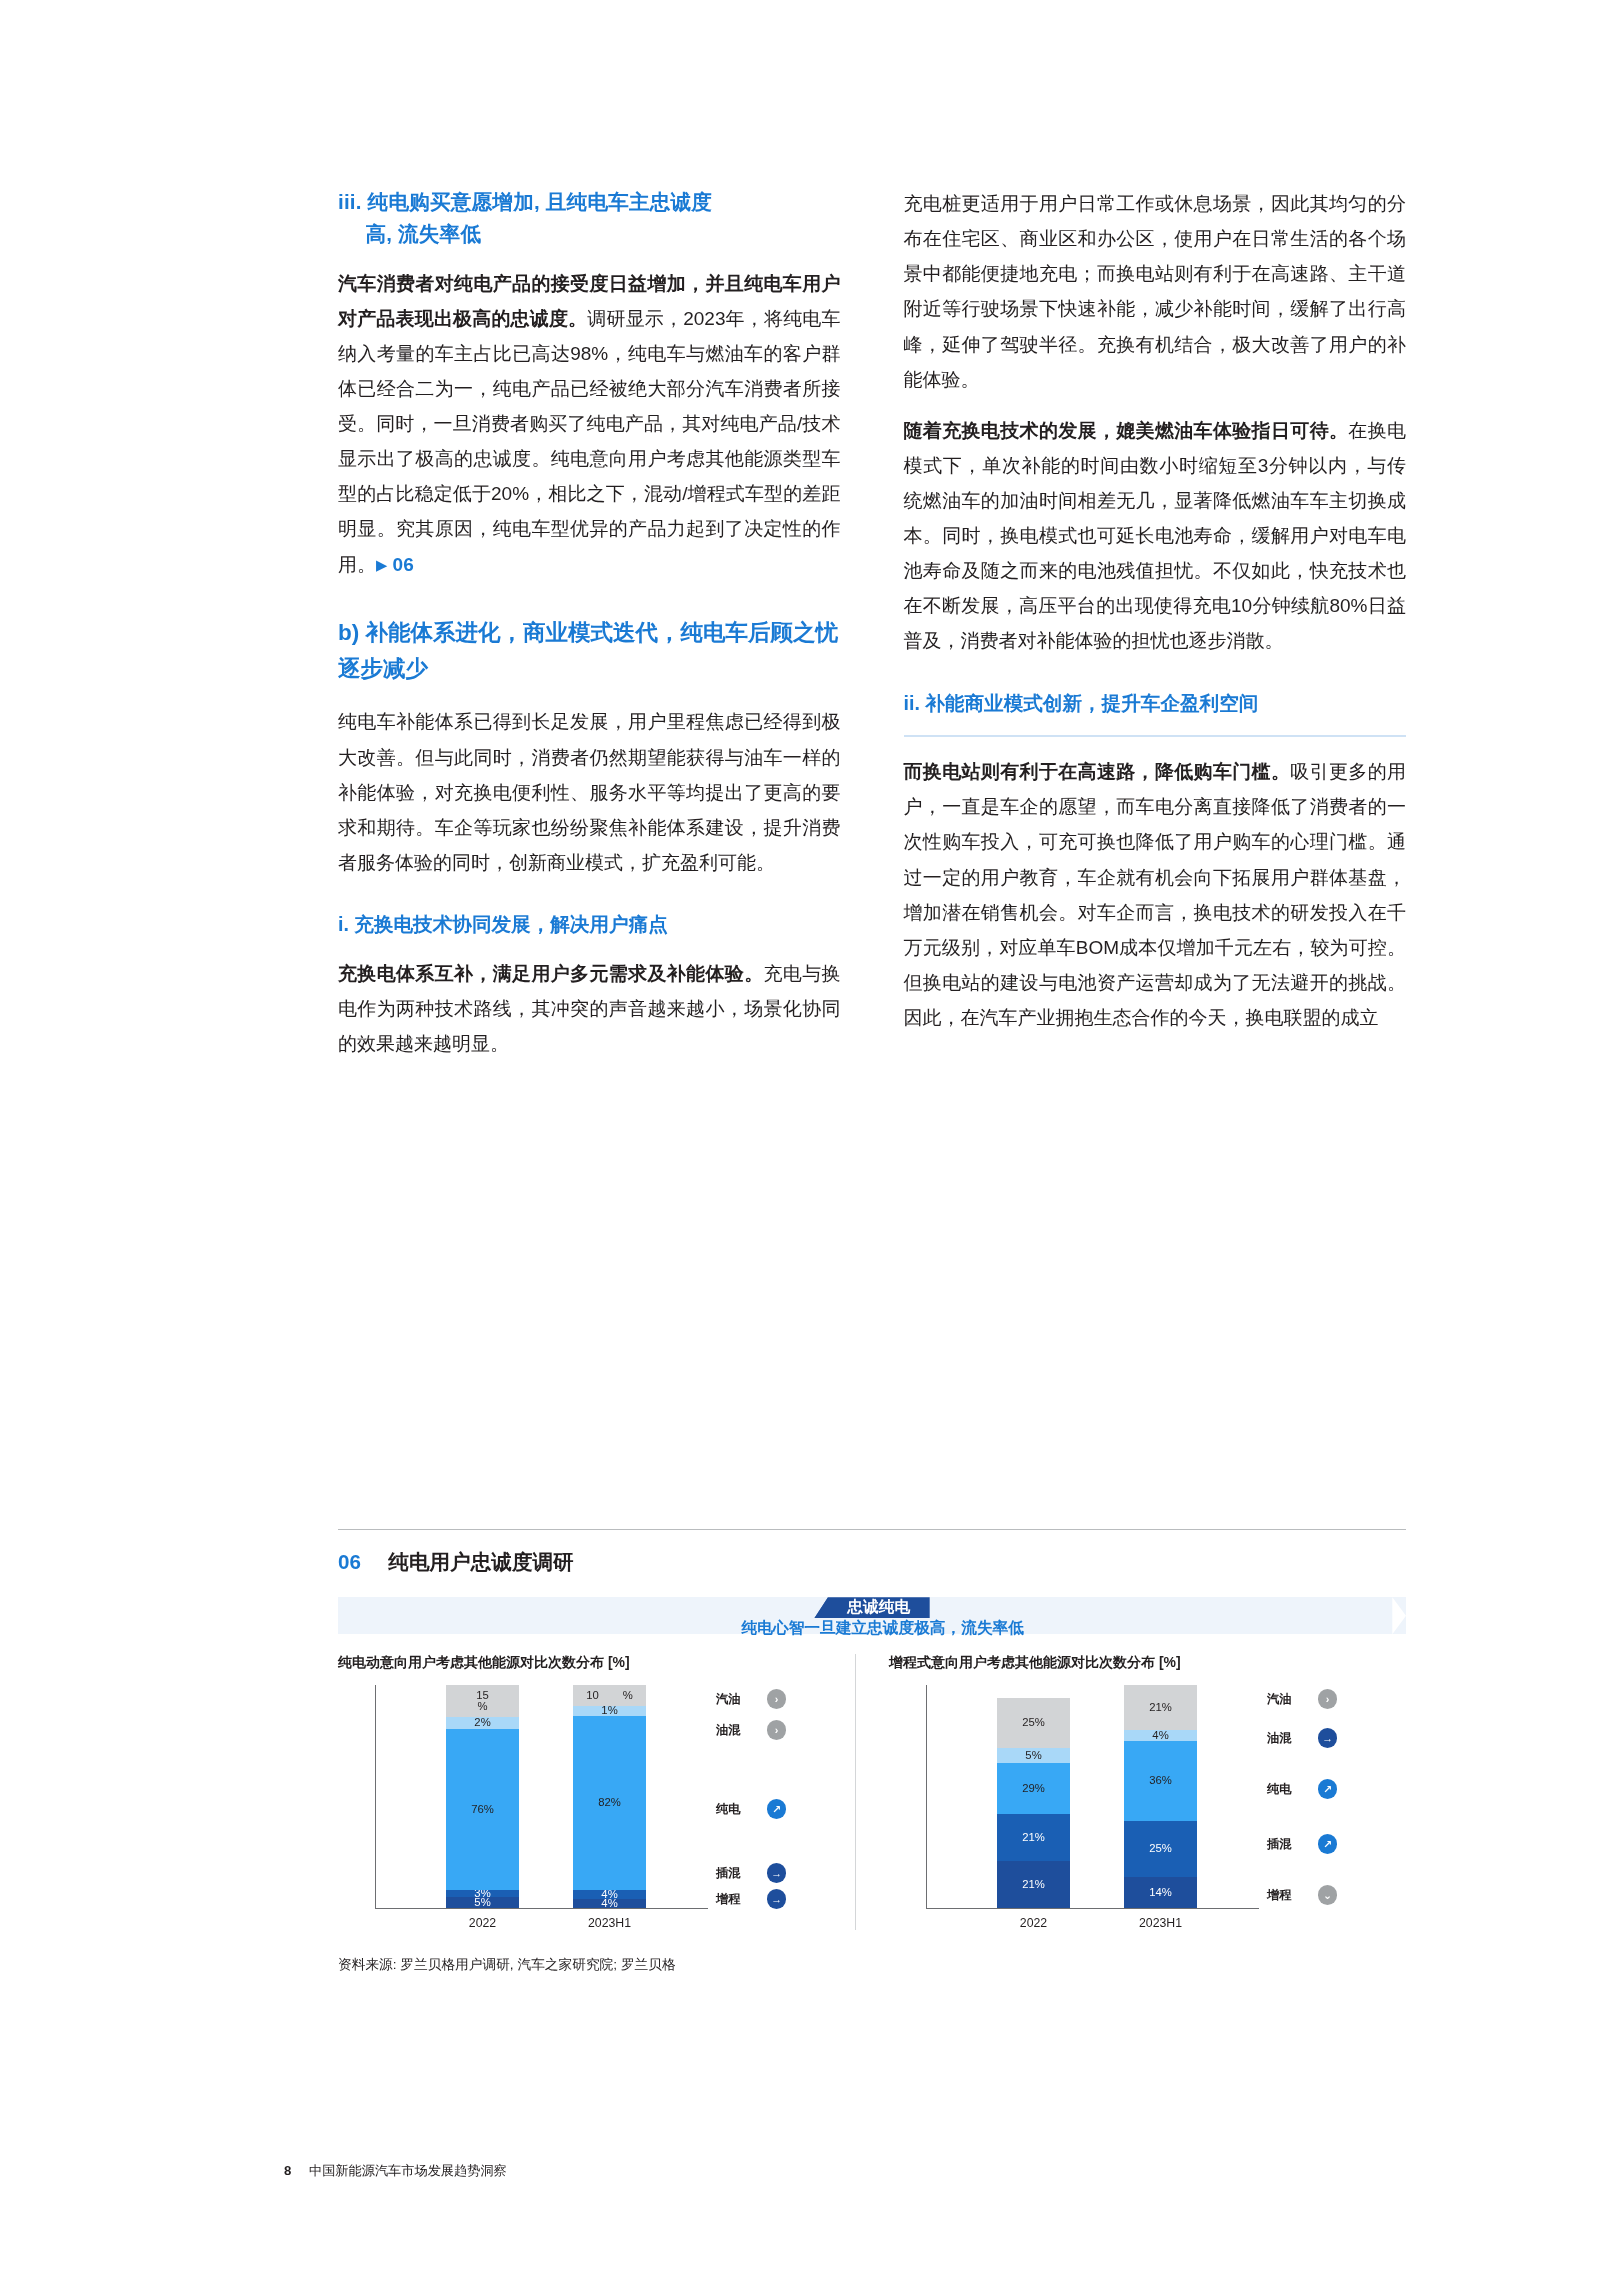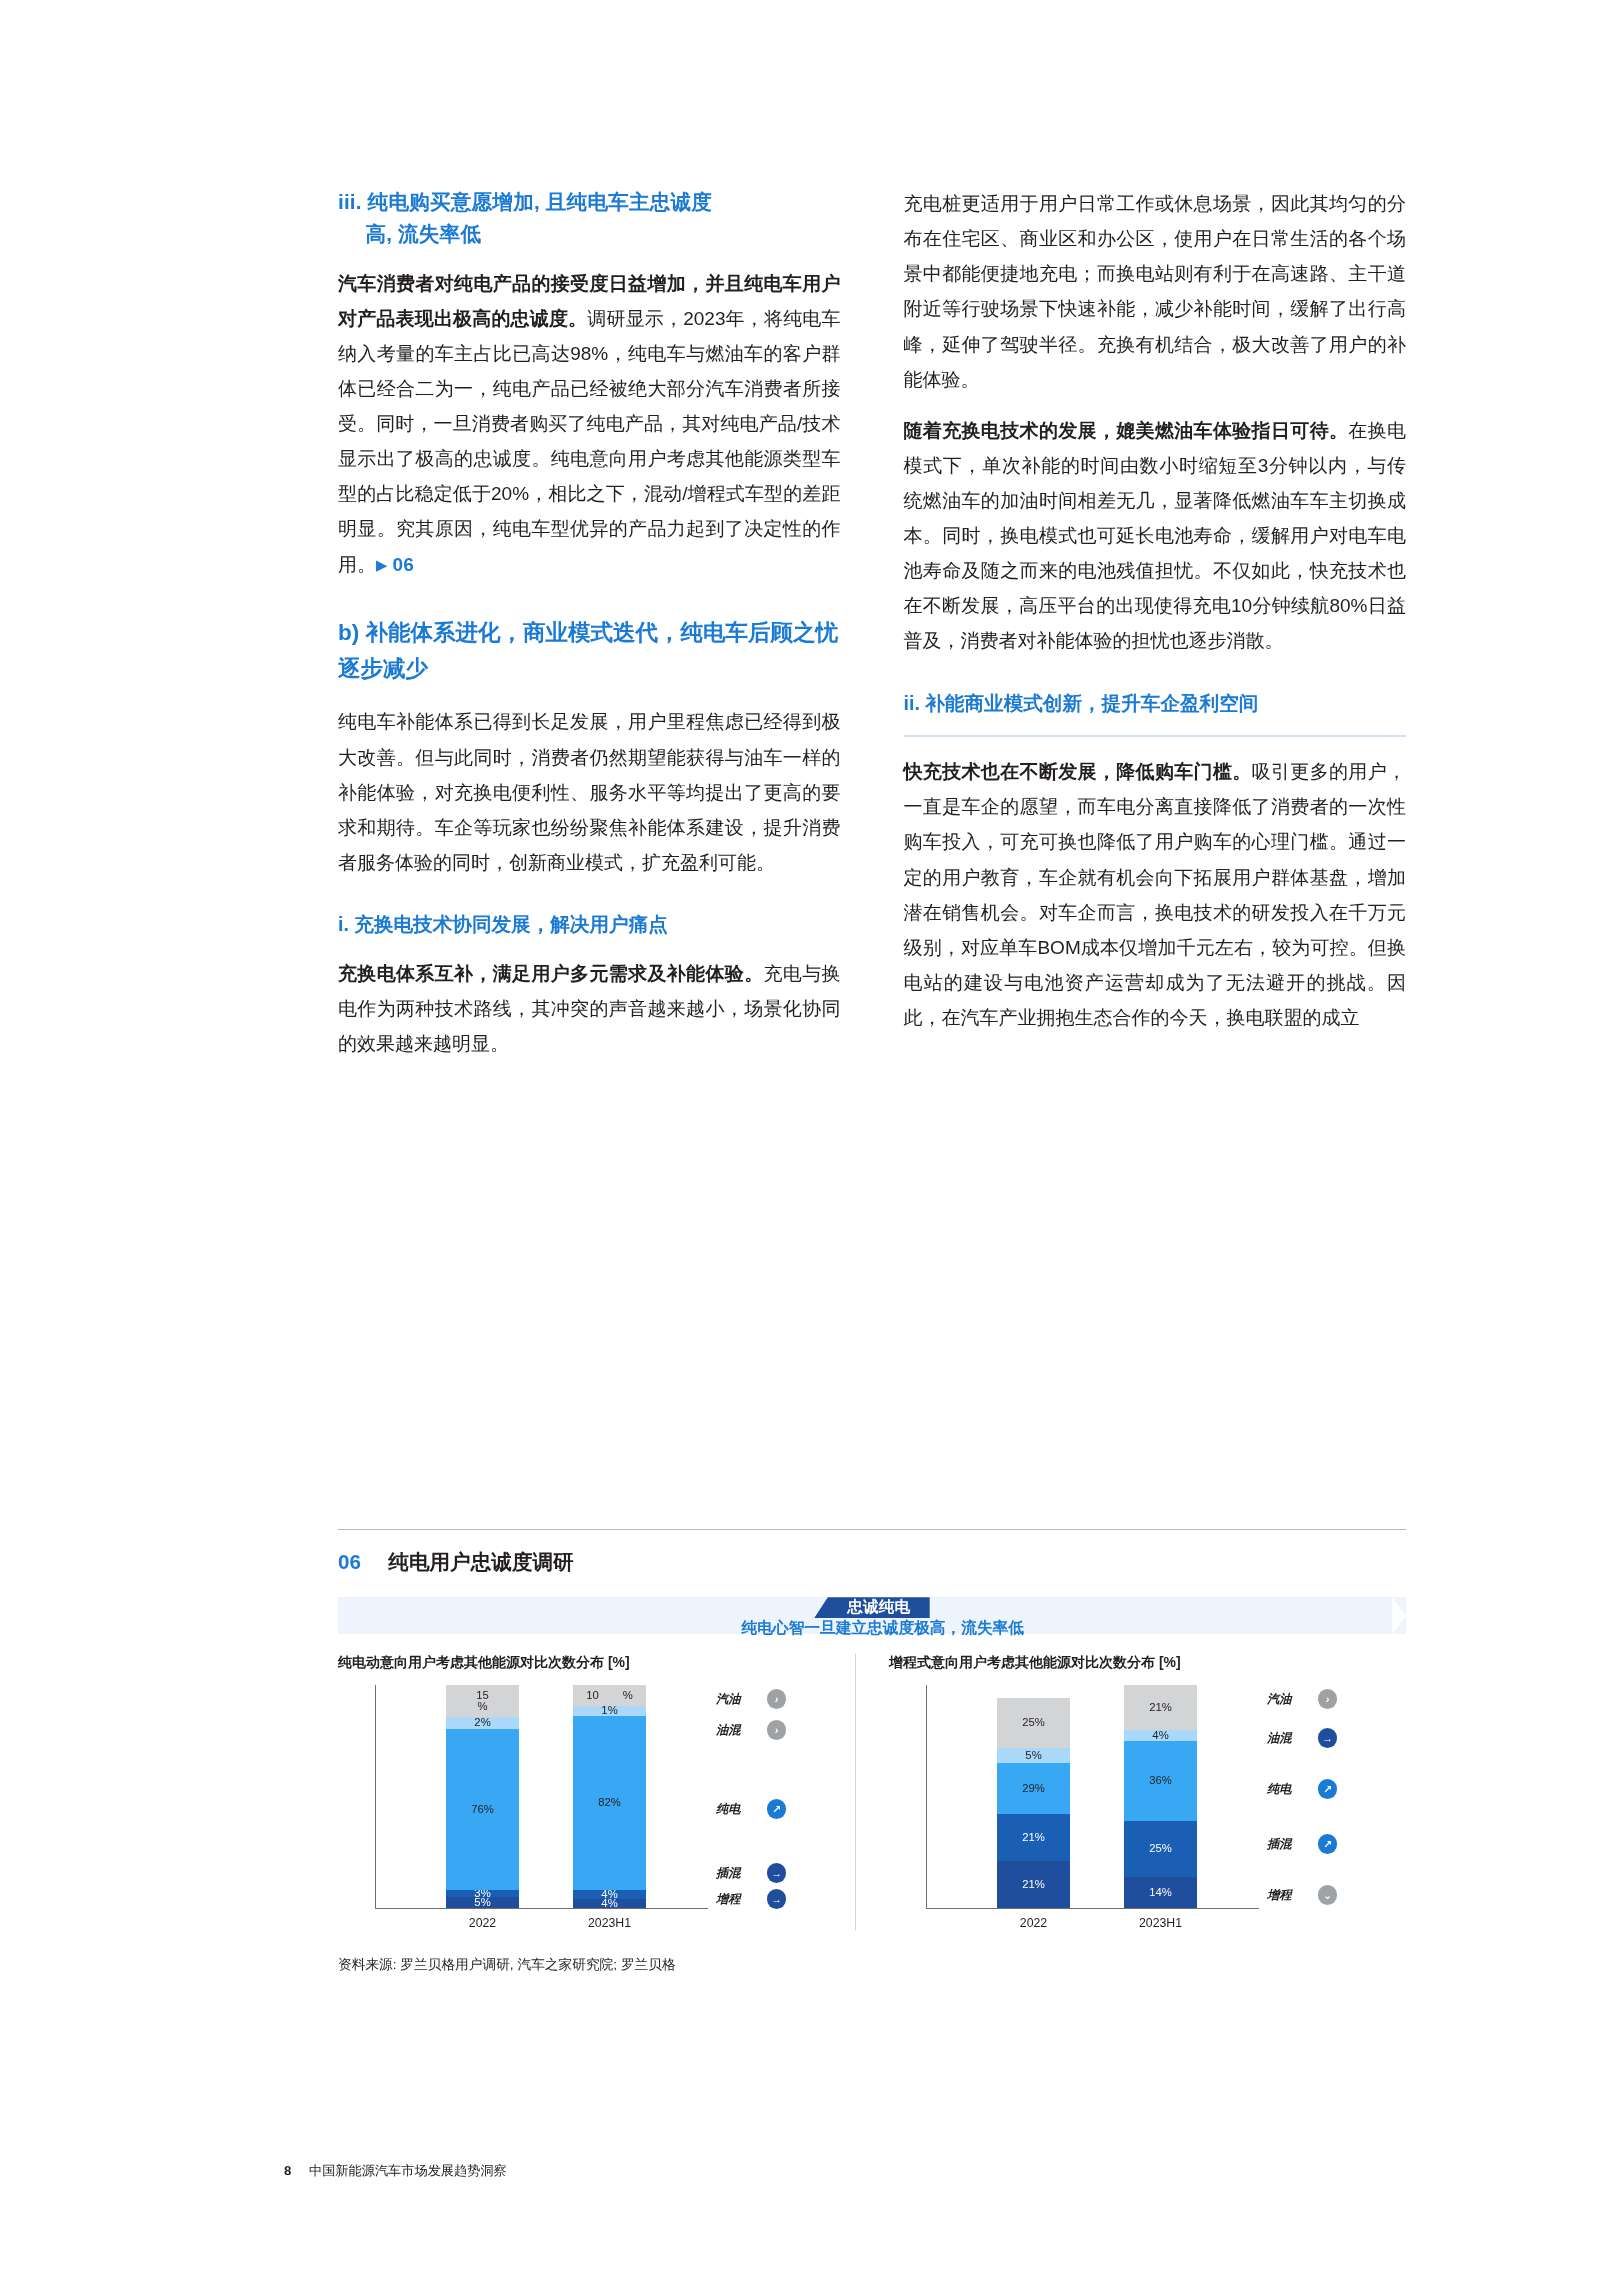--- a/index.html
+++ b/index.html
@@ -151,21 +151,21 @@
   .seg.white span{color:#ffffff;}
   .xlab{
     position:absolute;bottom:0;width:73px;text-align:center;
     font-size:12.3px;color:#231f20;
   }
   .legend{
     position:absolute;right:0;top:0;bottom:21.6px;width:139px;
   }
   .leg-item{
     position:absolute;left:0;display:flex;align-items:center;gap:9.8px;
-    font-size:12.3px;color:#231f20;font-weight:bold;font-style:italic;
+    font-size:12.3px;color:#231f20;font-weight:bold;
   }
   .leg-label{width:41px;}
   .circ{
     width:19.6px;height:19.6px;border-radius:50%;
     display:flex;align-items:center;justify-content:center;
     color:#fff;font-size:10.8px;
   }
   .circ.grey{background:#9fa2a4;}
   .circ.blue{background:#1a7ad4;}
   .circ.navy{background:#1e4e9c;}
@@ -214,21 +214,21 @@
       <p class="body">充电桩更适用于用户日常工作或休息场景，因此其均匀的分布在住宅区、商业区和办公区，使用户在日常生活的各个场景中都能便捷地充电；而换电站则有利于在高速路、主干道附近等行驶场景下快速补能，减少补能时间，缓解了出行高峰，延伸了驾驶半径。充换有机结合，极大改善了用户的补能体验。</p>
 
       <p class="body">
         <b>随着充换电技术的发展，媲美燃油车体验指日可待。</b><span>在换电模式下，单次补能的时间由数小时缩短至3分钟以内，与传统燃油车的加油时间相差无几，显著降低燃油车车主切换成本。同时，换电模式也可延长电池寿命，缓解用户对电车电池寿命及随之而来的电池残值担忧。不仅如此，快充技术也在不断发展，高压平台的出现使得充电10分钟续航80%日益普及，消费者对补能体验的担忧也逐步消散。</span>
       </p>
 
       <h4 class="minor">ii. 补能商业模式创新，提升车企盈利空间</h4>
       <div class="rule-blue"></div>
 
       <p class="body">
-        <b>快充技术也在不断发展，降低购车门槛。</b><span>吸引更多的用户，一直是车企的愿望，而车电分离直接降低了消费者的一次性购车投入，可充可换也降低了用户购车的心理门槛。通过一定的用户教育，车企就有机会向下拓展用户群体基盘，增加潜在销售机会。对车企而言，换电技术的研发投入在千万元级别，对应单车BOM成本仅增加千元左右，较为可控。但换电站的建设与电池资产运营却成为了无法避开的挑战。因此，在汽车产业拥抱生态合作的今天，换电联盟的成立</span>
+        <b>而换电站则有利于在高速路，降低购车门槛。</b><span>吸引更多的用户，一直是车企的愿望，而车电分离直接降低了消费者的一次性购车投入，可充可换也降低了用户购车的心理门槛。通过一定的用户教育，车企就有机会向下拓展用户群体基盘，增加潜在销售机会。对车企而言，换电技术的研发投入在千万元级别，对应单车BOM成本仅增加千元左右，较为可控。但换电站的建设与电池资产运营却成为了无法避开的挑战。因此，在汽车产业拥抱生态合作的今天，换电联盟的成立</span>
       </p>
     </div>
   </div>
 
   <div class="exhibit">
     <div class="ex-rule"></div>
 
     <div class="ex-title">
       <span class="ex-num">06</span>
       <span>纯电用户忠诚度调研</span>

